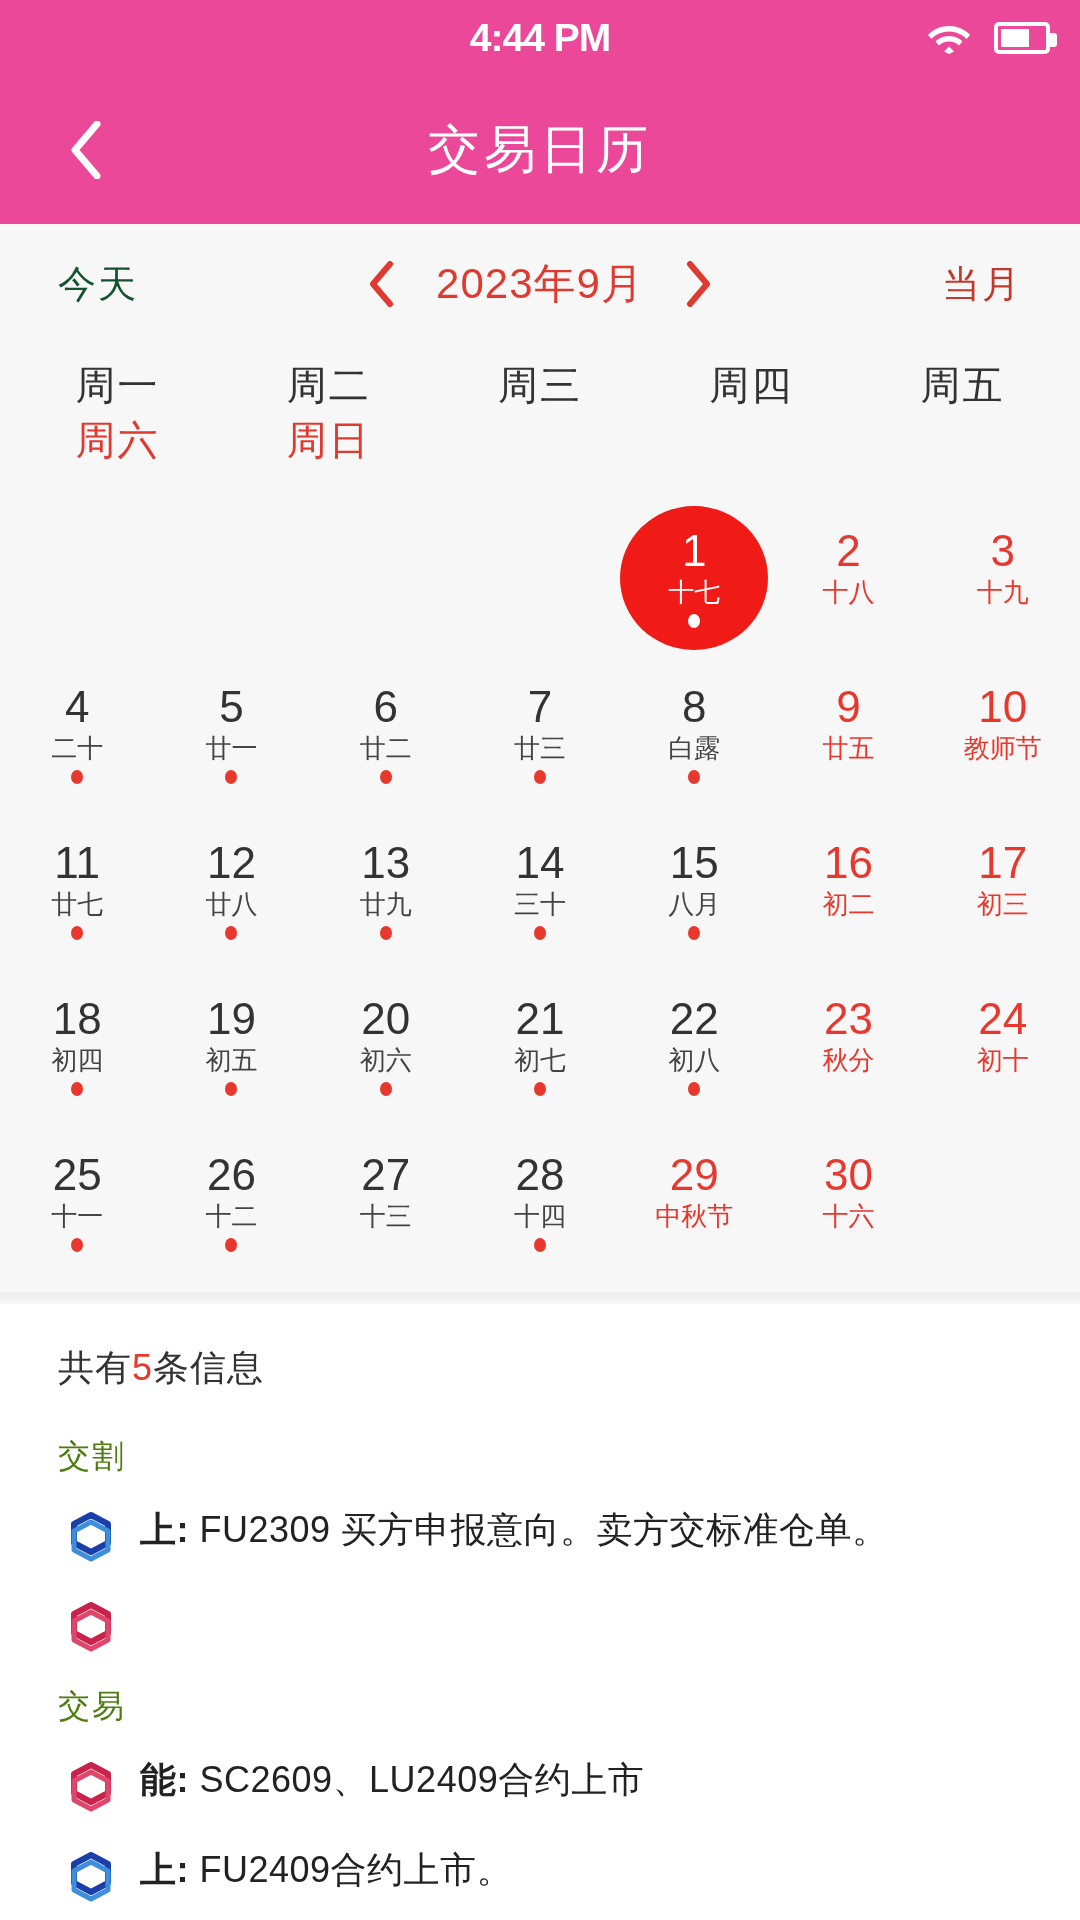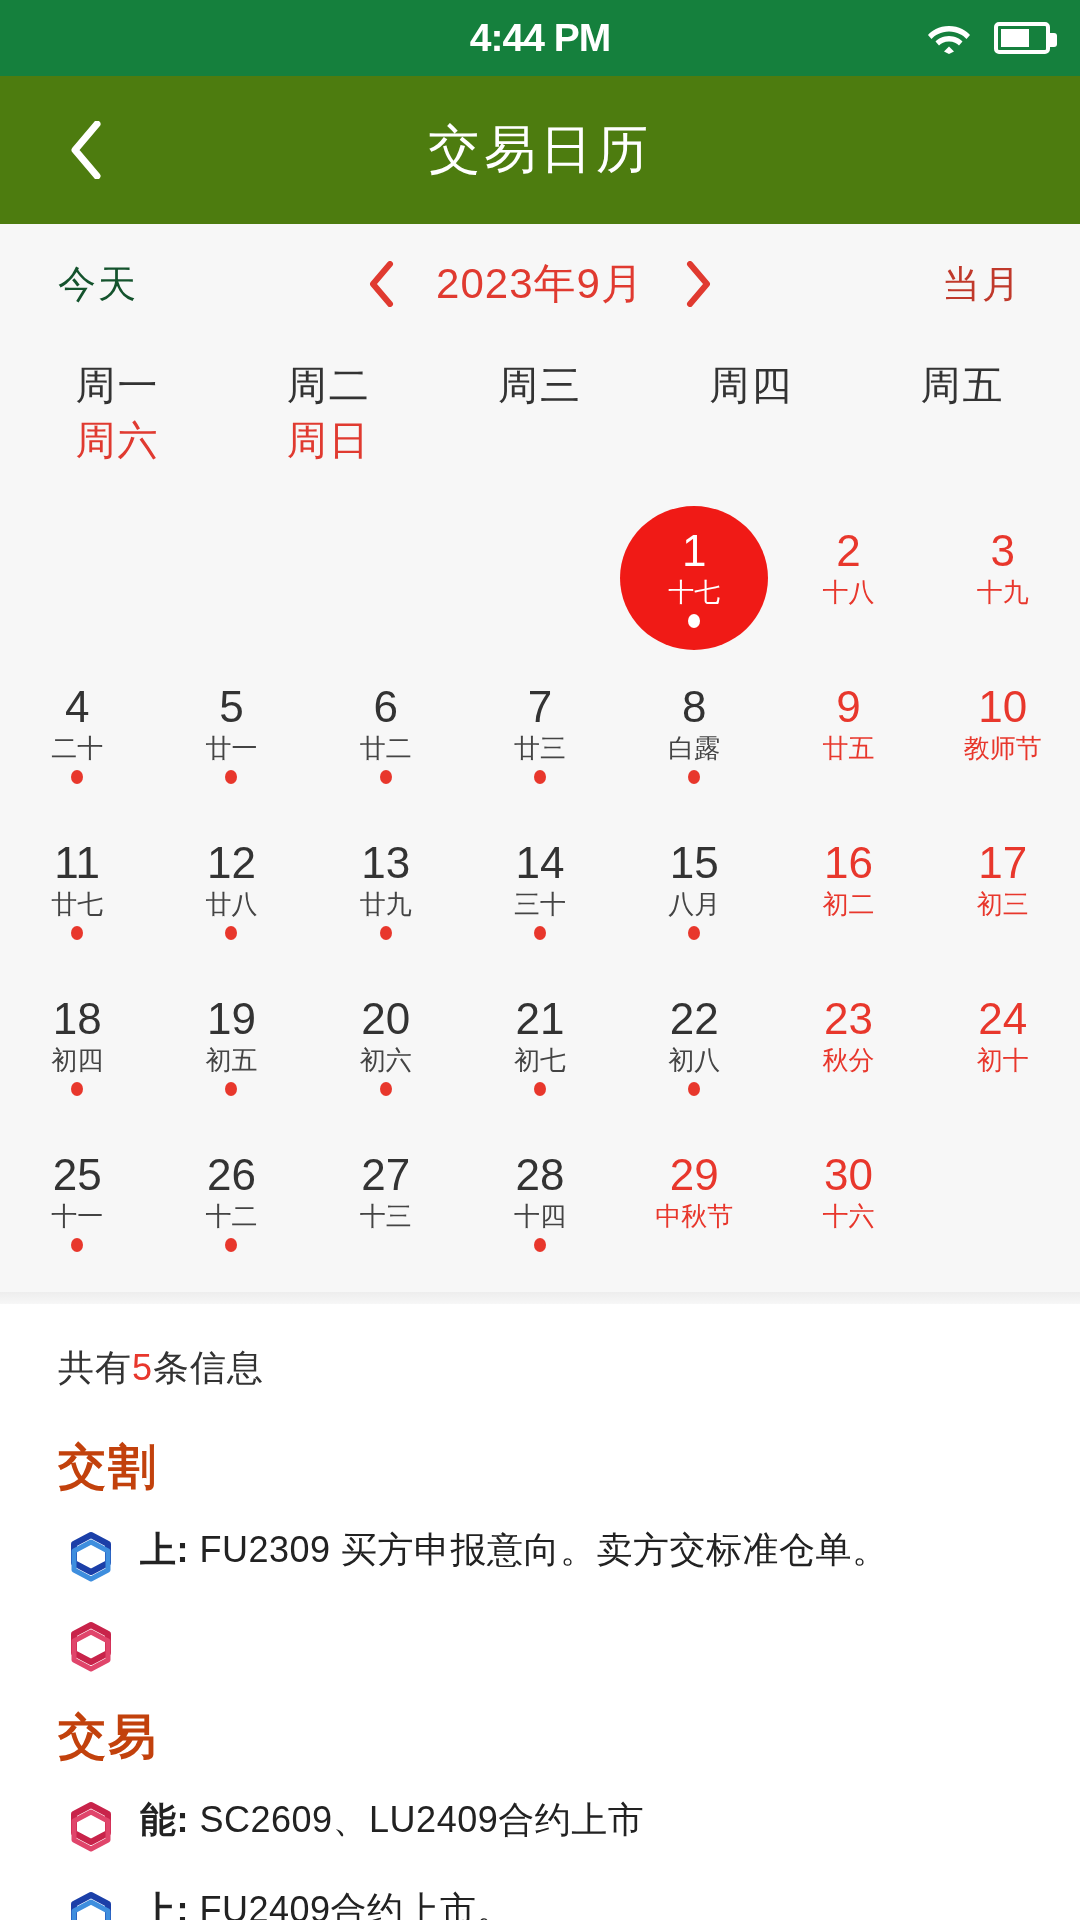--- a/index.html
+++ b/index.html
@@ -4,41 +4,41 @@
 <style>
   * { margin:0; padding:0; box-sizing:border-box; }
   html, body {
     width:1080px; height:1920px;
     font-family:"Liberation Sans","DejaVu Sans",sans-serif;
     background:#ffffff; overflow:hidden;
   }
 
   
   #status-bar{
-    height:76px; background:#15803d; color:#fff;
+    height:76px; background:#ec4899; color:#fff;
     display:flex; align-items:center; position:relative;
   }
   #status-time{
     position:absolute; left:0; right:0; text-align:center;
     font-size:39px; font-weight:bold; letter-spacing:-1px;
   }
   #status-icons{
     position:absolute; right:30px; display:flex; align-items:center; gap:24px;
   }
   .wifi-ic{ width:42px; height:32px; }
   .batt-ic{ width:56px; height:32px; position:relative;
     border:4px solid #fff; border-radius:5px; }
   .batt-ic::after{ content:""; position:absolute; right:-11px; top:7px;
     width:7px; height:14px; background:#fff; border-radius:0 3px 3px 0; }
   .batt-fill{ position:absolute; left:3px; top:3px; bottom:3px; width:58%;
     background:#fff; }
 
   
   #nav-header{
-    height:148px; background:#4d7c0f; position:relative;
+    height:148px; background:#ec4899; position:relative;
     display:flex; align-items:center;
   }
   #back-btn{ position:absolute; left:50px; width:70px; height:90px;
     display:flex; align-items:center; justify-content:center; cursor:pointer; }
   #back-btn svg{ width:34px; height:58px; }
   #nav-title{
     position:absolute; left:0; right:0; text-align:center;
     color:#fff; font-size:52px; letter-spacing:4px;
   }
 
@@ -91,22 +91,22 @@
   .dot.hidden{ visibility:hidden; }
 
   #divider{ height:12px;
     background:linear-gradient(#EDEDED,#F7F7F7); }
 
   
   #info{ background:#fff; padding:22px 58px 0 58px; }
   #info-count{ font-size:36px; color:#333; letter-spacing:1px;
     padding:18px 0 26px 0; }
   #info-count b{ color:#E8372C; font-weight:normal; }
-  .sec-title{ font-size:48px; color:#c2410c; letter-spacing:2px;
-    padding:16px 0 10px 0;font-weight:bold; }
+  .sec-title{ font-size:32px; color:#4d7c0f; letter-spacing:2px;
+    padding:16px 0 10px 0; }
   .row{ display:flex; align-items:flex-start; gap:22px; padding:18px 0 14px 6px; }
   .logo{ width:54px; height:56px; flex:0 0 54px; margin-top:2px; }
   .row-txt{ font-size:36px; color:#222; line-height:1.25; letter-spacing:0.5px; }
   .row-txt .pre{ font-weight:bold; }
 </style>
 </head>
 <body>
 
 <div id="status-bar">
   <div id="status-time">4:44 PM</div>

